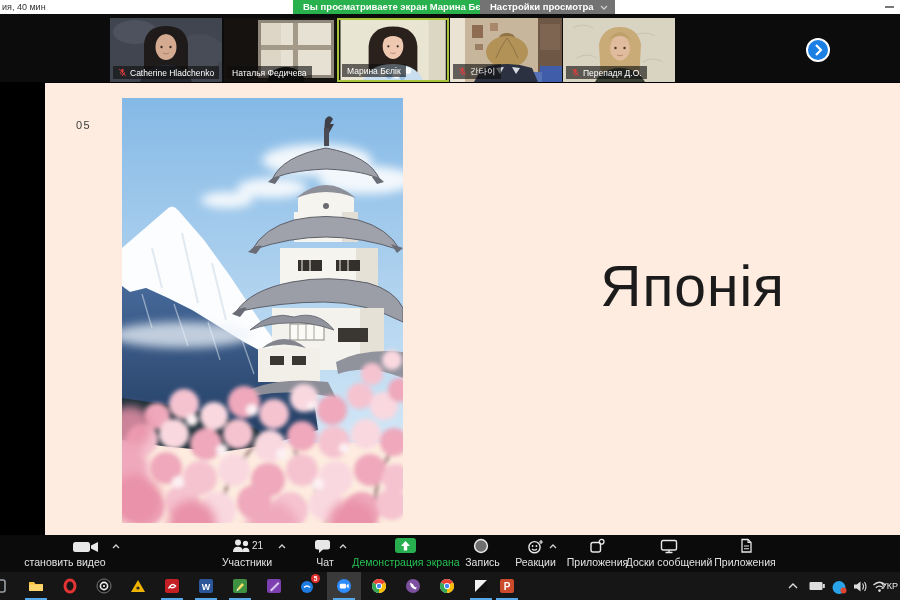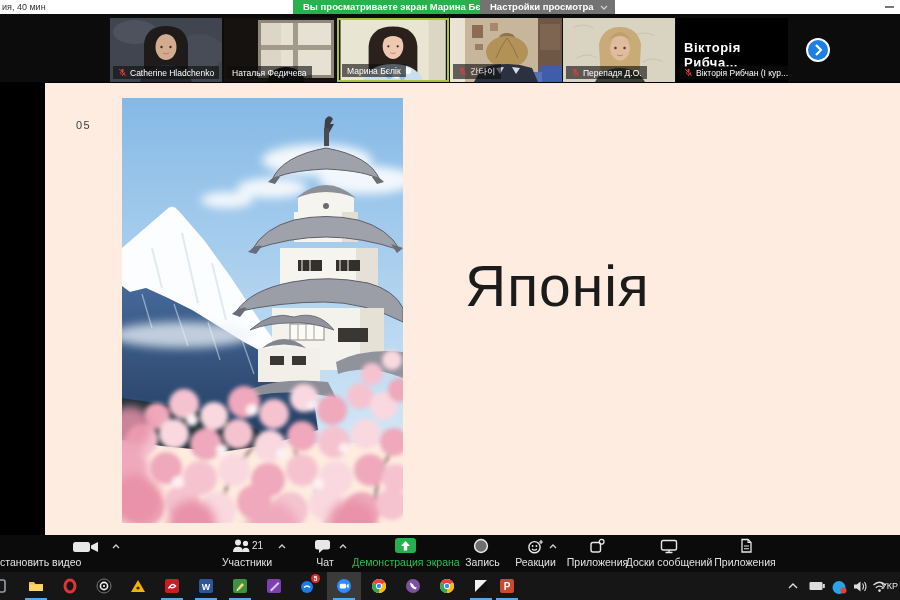--- a/index.html
+++ b/index.html
@@ -17,21 +17,21 @@
   .tile svg.feed{position:absolute;left:0;top:0;width:100%;height:100%;}
   .tile.active{border:2px solid #a9c43a;}
   .nlabel{position:absolute;left:3px;bottom:3px;display:flex;align-items:center;gap:3px;background:rgba(15,15,15,.62);color:#fff;font-size:8.5px;padding:1.5px 5px;white-space:nowrap;text-align:right;}
   .mic{width:9px;height:9px;flex:0 0 auto;}
   .cam-off-name{position:absolute;left:8px;top:22px;font-size:13px;font-weight:bold;color:#fff;letter-spacing:.5px;}
   .next-btn{position:absolute;left:806px;top:24px;width:24px;height:24px;border-radius:50%;background:#1b7fe4;border:2px solid #fff;box-sizing:border-box;cursor:pointer;}
   
   .slide{position:absolute;left:45px;top:83px;width:867px;height:452px;background:#fdecdf;}
   .pagenum{position:absolute;left:31px;top:36px;font-size:11px;letter-spacing:1.5px;color:#3c3c3c;}
   .photo{position:absolute;left:77px;top:15px;width:281px;height:425px;}
-  .title-wrap{position:absolute;left:420px;top:170px;width:320px;text-align:left;color:#1b1b1b;}
+  .title-wrap{position:absolute;left:420px;top:170px;width:320px;text-align:right;color:#1b1b1b;}
   .slide-title{font-size:57px;letter-spacing:1px;}
   .slide-sub{margin-top:22px;font-size:15px;letter-spacing:7px;color:#2a2a2a;}
   
   .toolbar{position:absolute;left:0;top:535px;width:900px;height:37px;background:#0b0b0b;}
   .tb-label{position:absolute;top:21px;font-size:10.5px;color:#e2e2e2;text-align:center;white-space:nowrap;}
   .tb-label.green{color:#25c152;}
   .tb-icon{position:absolute;}
   .share-btn{position:absolute;left:395px;top:3px;width:21px;height:15px;border-radius:3px;background:#27ae4e;cursor:pointer;}
   
   .taskbar{position:absolute;left:0;top:572px;width:900px;height:28px;background:#161616;}
@@ -164,32 +164,20 @@
       <svg class="mic" viewBox="0 0 12 12">
           <rect x="4.6" y="1" width="2.8" height="5.2" rx="1.4" fill="#e23d3d"></rect>
           <path d="M3,5.5 a3,3.2 0 0 0 6,0" stroke="#e23d3d" fill="none" stroke-width="1.1"></path>
           <line x1="6" y1="9" x2="6" y2="10.6" stroke="#e23d3d" stroke-width="1.1"></line>
           <line x1="1.6" y1="1.4" x2="10.4" y2="10.8" stroke="#e23d3d" stroke-width="1.3"></line>
         </svg>
       <span>Перепадя Д.О.</span>
     </span>
   </div>
 
-  <div class="tile" style="left:676px;background:#000;">
-    <span class="cam-off-name">Вікторія Рибча...</span>
-    <span class="nlabel">
-      <svg class="mic" viewBox="0 0 12 12">
-          <rect x="4.6" y="1" width="2.8" height="5.2" rx="1.4" fill="#e23d3d"></rect>
-          <path d="M3,5.5 a3,3.2 0 0 0 6,0" stroke="#e23d3d" fill="none" stroke-width="1.1"></path>
-          <line x1="6" y1="9" x2="6" y2="10.6" stroke="#e23d3d" stroke-width="1.1"></line>
-          <line x1="1.6" y1="1.4" x2="10.4" y2="10.8" stroke="#e23d3d" stroke-width="1.3"></line>
-        </svg>
-      <span>Вікторія Рибчан (І кур...</span>
-    </span>
-  </div>
 
   <div class="next-btn">
     <svg width="20" height="20" viewBox="0 0 20 20" style="position:absolute;left:0;top:0">
         <polyline points="8,5 13,10 8,15" fill="none" stroke="#fff" stroke-width="2.2"></polyline>
       </svg>
   </div>
 </div>
 
 <div class="slide">
   <span class="pagenum">05</span>
@@ -333,21 +321,21 @@
 
 <div class="toolbar">
 
   <svg class="tb-icon" style="left:72px;top:4px" width="28" height="16" viewBox="0 0 28 16">
       <rect x="1" y="3" width="17" height="10" rx="2.5" fill="#e8e8e8"></rect>
       <path d="M19,6.5 L26,3 V13 L19,9.5 Z" fill="#e8e8e8"></path>
     </svg>
   <svg class="tb-icon" style="left:112px;top:9px" width="8" height="5" viewBox="0 0 8 5">
       <polyline points="1,4 4,1 7,4" fill="none" stroke="#cfcfcf" stroke-width="1.3"></polyline>
     </svg>
-  <span class="tb-label" style="left:0;width:130px;text-align:left">становить видео</span>
+  <span class="tb-label" style="left:0;width:130px;text-align:center">становить видео</span>
 
   <svg class="tb-icon" style="left:232px;top:4px" width="20" height="14" viewBox="0 0 20 14" fill="#e8e8e8">
       <circle cx="6" cy="3.6" r="3"></circle>
       <path d="M1,13 Q1,7.8 6,7.8 Q11,7.8 11,13 Z"></path>
       <circle cx="13.5" cy="4.4" r="2.6"></circle>
       <path d="M10.4,13 Q10.4,8.8 13.8,8.8 Q17.4,8.8 17.4,13 Z"></path>
     </svg>
   <span class="tb-label" style="left:252px;top:5px;font-size:10px">21</span>
   <svg class="tb-icon" style="left:278px;top:9px" width="8" height="5" viewBox="0 0 8 5">
       <polyline points="1,4 4,1 7,4" fill="none" stroke="#cfcfcf" stroke-width="1.3"></polyline>

